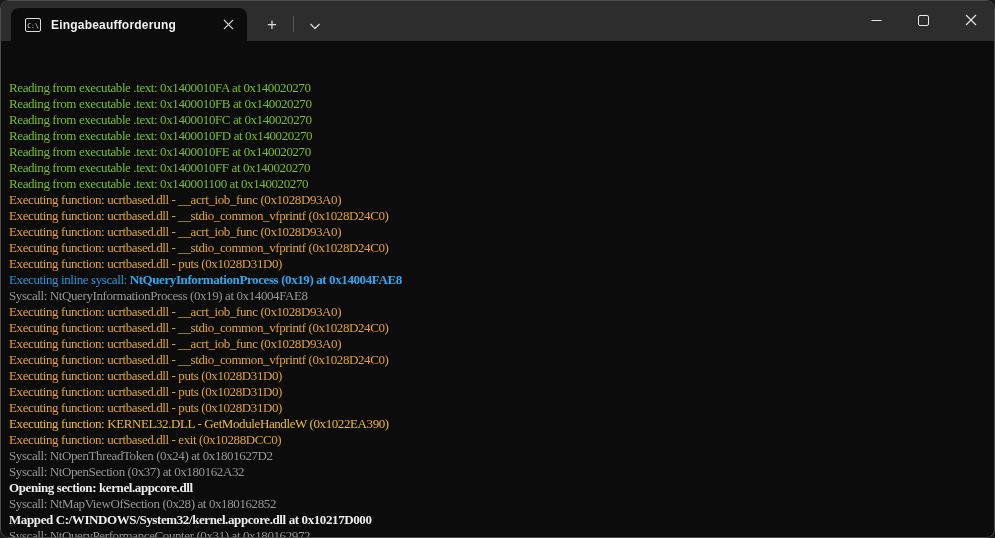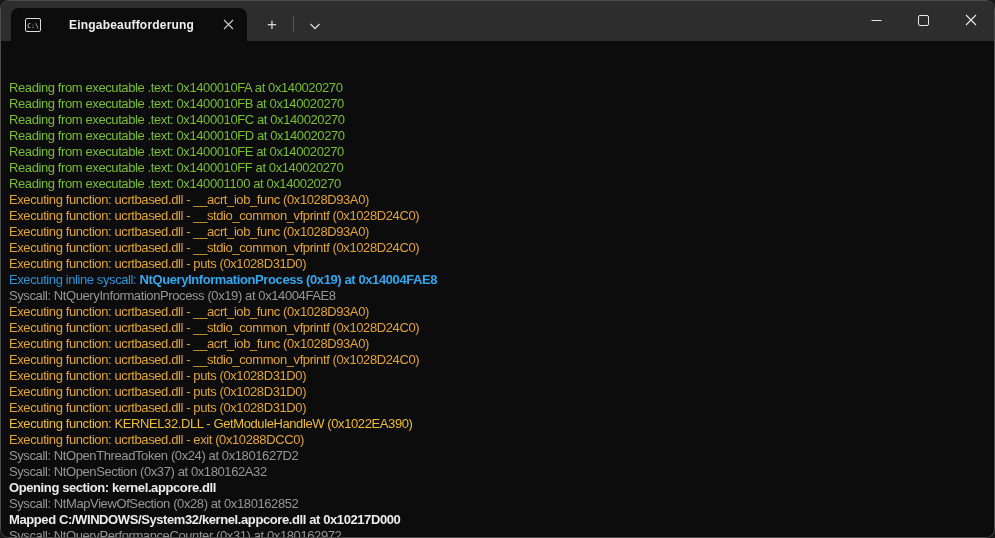--- a/index.html
+++ b/index.html
@@ -30,21 +30,21 @@
     width: 236px;
     background: #0c0c0c;
     border-radius: 8px 8px 0 0;
     display: flex;
     align-items: center;
     padding: 0 8px 0 14px;
     color: #f0f0f0;
   }
   .tab-icon { display: flex; align-items: center; flex: 0 0 auto; }
   .tab-title {
-    margin-left: 28px;
+    margin-left: 10px;
     font-size: 12px;
     font-weight: bold;
     letter-spacing: 0.2px;
     white-space: nowrap;
     overflow: hidden;
     flex: 1 1 auto;
   }
   .tab-close {
     flex: 0 0 auto;
     width: 22px; height: 22px;
@@ -79,21 +79,21 @@
     display: flex; align-items: center; justify-content: center;
     color: #e8e8e8;
     cursor: pointer;
   }
 
   
   .terminal {
     height: 498px;
     background: #0c0c0c;
     padding: 7px 0 0 8px;
-    font-family: Liberation Sans, sans-serif;
+    font-family: Liberation Serif, serif;
     font-size: 13px;
     line-height: 16px;
     overflow: hidden;
     white-space: pre;
   }
   .term-line { height: 16px; letter-spacing: -0.4px; }
 </style>
 </head>
 <body>
 

